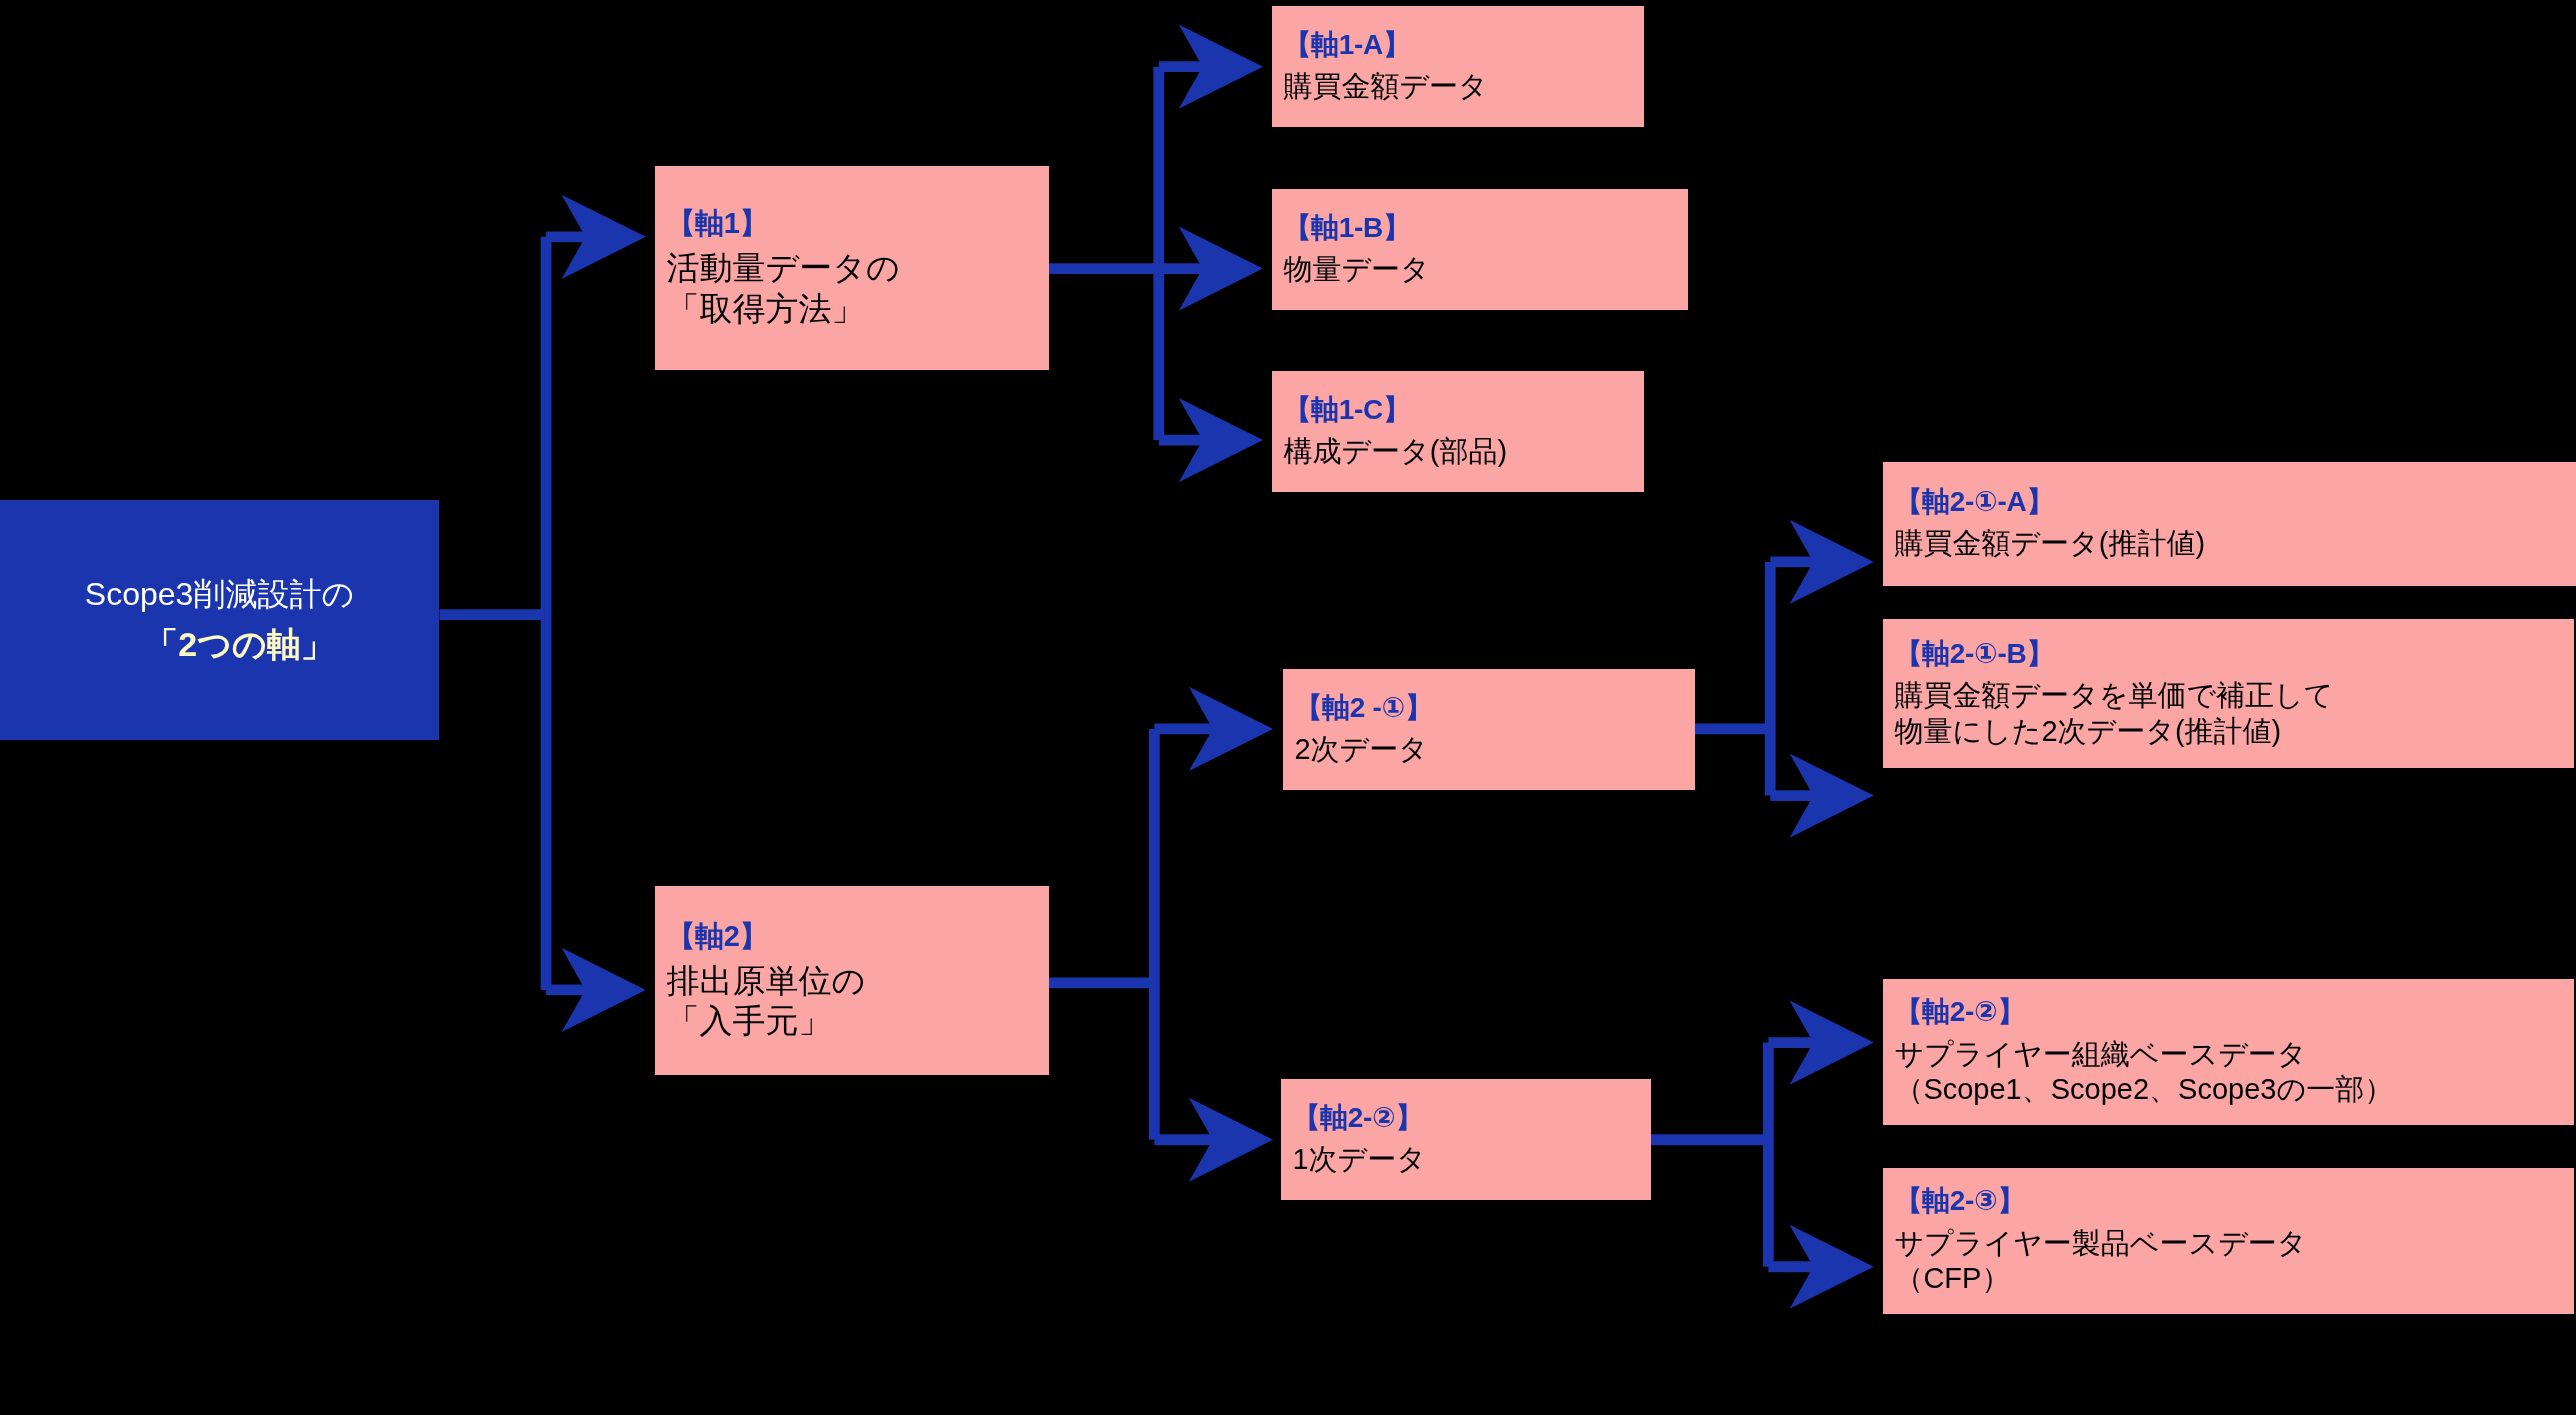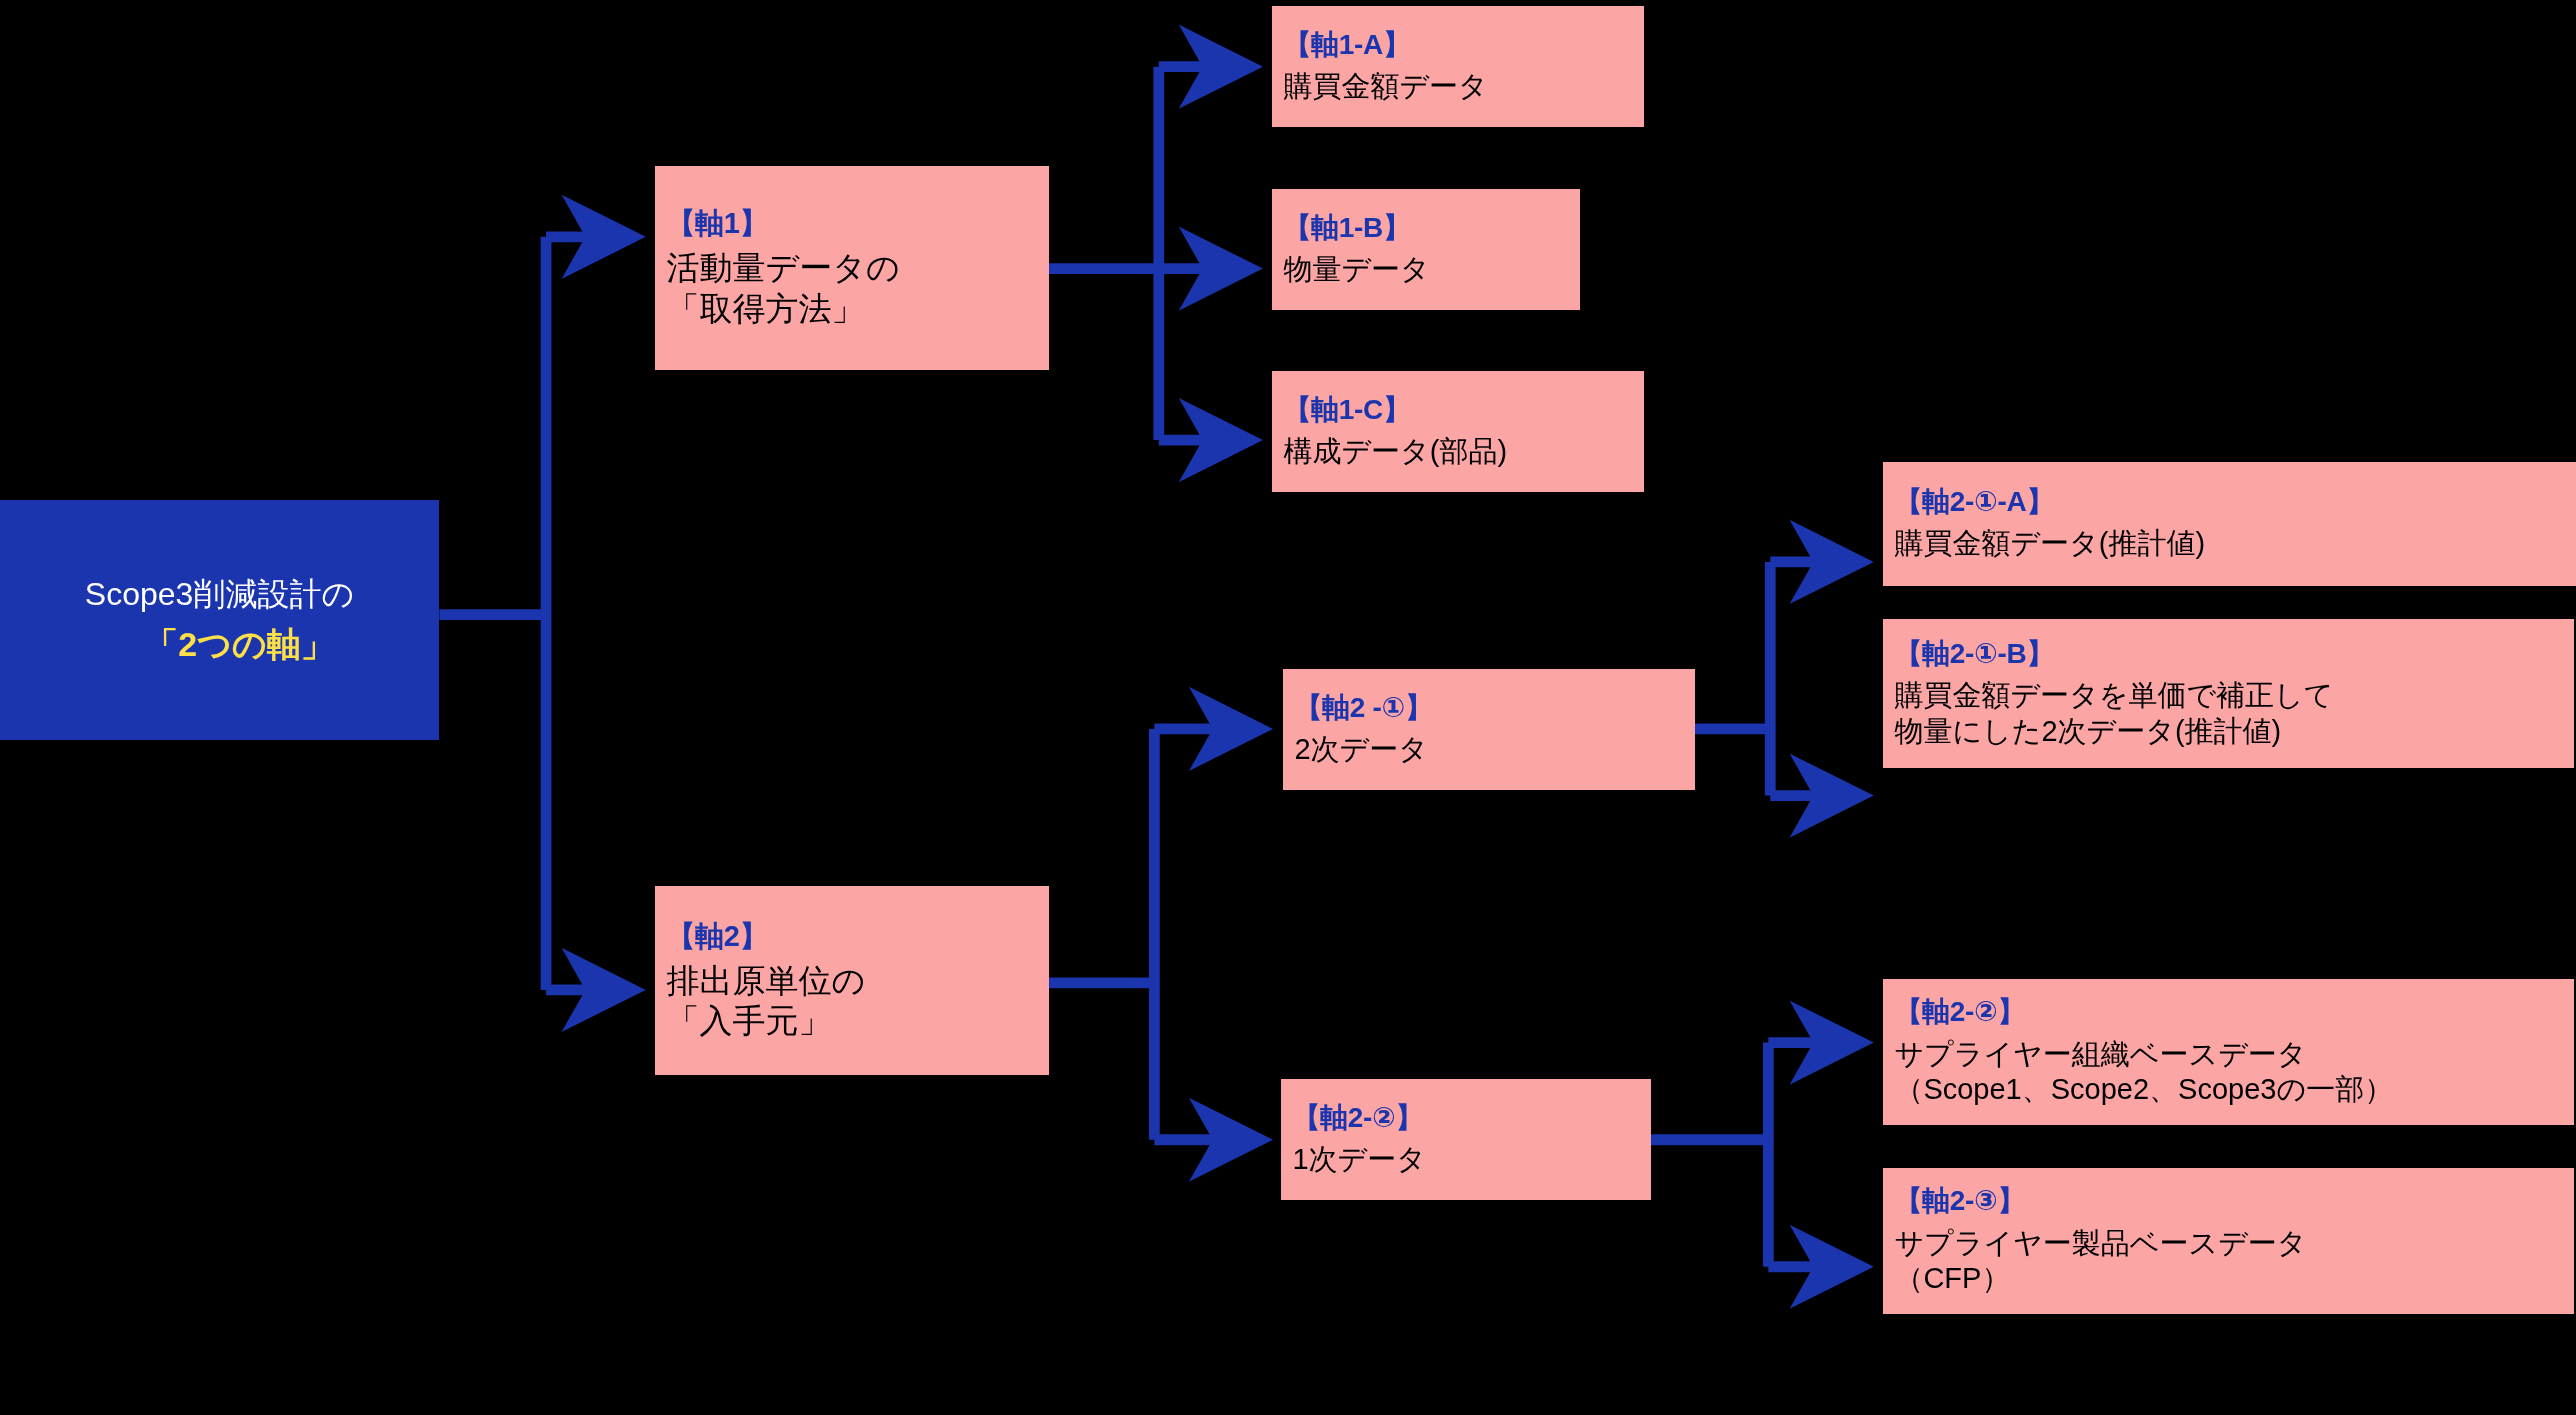--- a/index.html
+++ b/index.html
@@ -40,31 +40,31 @@
   
   #root-node{
     position:absolute;
     box-sizing:border-box;
     background:#1A35AD;
     display:flex;flex-direction:column;
     align-items:center;justify-content:center;
     left:0px;top:500px;width:439px;height:240px;
   }
   #root-node .rl1{color:#FFFFFF;font-size:32px;line-height:1.2;text-align:center;white-space:nowrap;}
-  #root-node .rl2{color:#fde047;font-size:34px;font-weight:700;line-height:1.2;text-align:center;margin-top:11.4px;white-space:nowrap;margin-left:40px;}
+  #root-node .rl2{color:#fef9c3;font-size:34px;font-weight:700;line-height:1.2;text-align:center;margin-top:11.4px;white-space:nowrap;margin-left:40px;}
 
   
   #n-axis1{left:655px;top:166px;width:394px;height:204px;}
   #n-axis2{left:655px;top:886px;width:394px;height:189px;}
   #n-axis1 .tag,#n-axis2 .tag{font-size:29px;}
   #n-axis1 .body,#n-axis2 .body{font-size:33px;}
 
   
   #n-1a{left:1272px;top:6.3px;width:372px;height:121px;}
-  #n-1b{left:1272px;top:189px;width:308px;height:121px;}
+  #n-1b{left:1272px;top:189px;width:416px;height:121px;}
   #n-1c{left:1272px;top:371px;width:372px;height:121px;}
 
   
   #n-2-1{left:1283px;top:669px;width:412px;height:121px;}
   #n-2-2{left:1281px;top:1079px;width:370px;height:121px;}
 
   
   #n-2-1-a{left:1883px;top:462px;width:695px;height:124px;}
   #n-2-1-b{left:1883px;top:619px;width:691px;height:149px;}
   #n-2-2-r{left:1883px;top:979px;width:691px;height:146px;}

